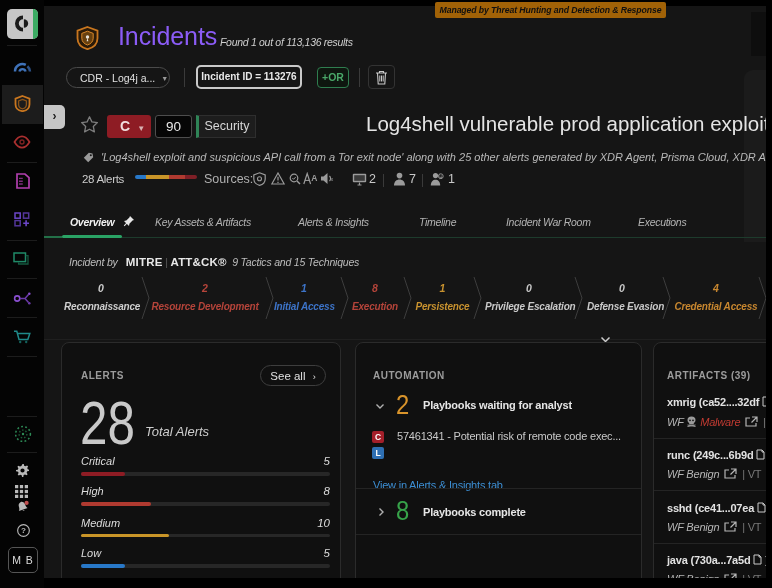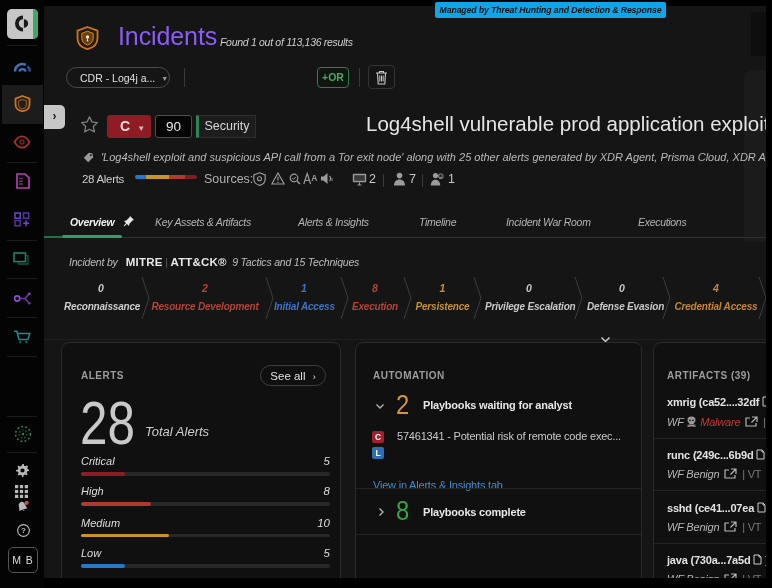--- a/index.html
+++ b/index.html
@@ -6,21 +6,21 @@
 html,body { width:772px; height:588px; background:#000; overflow:hidden; }
 body { font-family:"Liberation Sans", sans-serif; }
 #app { position:relative; width:772px; height:588px; background:#000; overflow:hidden; }
 #main { position:absolute; left:44px; top:6px; width:722px; height:572px; background:#151515; overflow:hidden; }
 svg { display:block; }
 .abs { position:absolute; }
 
 #sidebar { position:absolute; left:0; top:0; width:44px; height:588px; background:#040404; }
 .sb-sep { position:absolute; left:7px; width:30px; height:1px; background:#1c1c1c; }
 
-#topbadge { position:absolute; left:435px; top:2px; width:231px; height:16px; background:#0ea5e9; border-radius:2px; color:#101010; font-size:8.7px; font-weight:bold; font-style:italic; text-align:center; line-height:16px; white-space:nowrap; letter-spacing:-0.1px; }
+#topbadge { position:absolute; left:435px; top:2px; width:231px; height:16px; background:#a16207; border-radius:2px; color:#101010; font-size:8.7px; font-weight:bold; font-style:italic; text-align:center; line-height:16px; white-space:nowrap; letter-spacing:-0.1px; }
 
 #h-title { position:absolute; left:74px; top:16px; color:#8b5cf6; font-size:25px; letter-spacing:-0.1px; }
 #h-found { position:absolute; left:176px; top:30px; color:#cfcfcf; font-size:10.5px; font-style:italic; letter-spacing:-0.3px; }
 
 #f-pill { position:absolute; left:22px; top:61px; width:104px; height:21px; border:1px solid #4a4a4a; border-radius:12px; color:#e0e0e0; font-size:10.5px; line-height:20px; padding-left:13px; white-space:nowrap; overflow:hidden; }
 #f-pill .chev { color:#9a9a9a; font-size:7px; margin-left:6px; vertical-align:1px; }
 .vsep { position:absolute; width:1px; background:#3a3a3a; }
 #f-query { position:absolute; left:152px; top:59px; width:106px; height:24px; border:2px solid #c9c9c9; border-radius:5px; color:#e8e8e8; font-size:10px; font-weight:bold; text-align:center; line-height:20px; }
 #f-or { position:absolute; left:273px; top:61px; width:32px; height:21px; border:1px solid #2f7d4f; border-radius:4px; color:#4aa869; font-size:10.5px; font-weight:bold; text-align:center; line-height:19px; background:#0e160f; }
 #f-trash { position:absolute; left:324px; top:59px; width:27px; height:24px; border:1px solid #333; border-radius:4px; color:#c9c9c9; }
@@ -99,20 +99,21 @@
         <path d="M11.5 1 L21.5 4.6 V12.2 C21.5 17.8 17.3 21.6 11.5 23.2 C5.7 21.6 1.5 17.8 1.5 12.2 V4.6 Z" fill="#2a1a08" stroke="#c8761f" stroke-width="1.8"></path>
         <path d="M11.5 5.2 L17.2 7.4 V12.2 C17.2 15.6 14.7 18 11.5 19 C8.3 18 5.8 15.6 5.8 12.2 V7.4 Z" fill="#67400f" stroke="#d9882a" stroke-width="1"></path>
         <circle cx="11.5" cy="11" r="1.7" fill="#e8e4da"></circle>
         <path d="M11.5 11.7 L12.4 15.2 H10.6 Z" fill="#e8e4da"></path>
       </svg>
     <div id="h-title">Incidents</div>
     <div id="h-found">Found 1 out of 113,136 results</div>
 
     <div id="f-pill">CDR - Log4j a...<span class="chev">▼</span></div>
     <div class="vsep" style="left:140px; top:62px; height:19px;"></div>
+    <div id="f-query">Incident ID = 113276</div>
     <div id="f-or">+OR</div>
     <div class="vsep" style="left:315px; top:62px; height:19px;"></div>
     <div id="f-trash">
         <svg style="margin:4px auto 0;" width="13" height="15" viewBox="0 0 13 15">
           <path d="M1 3 H12 M4.5 3 V1.5 H8.5 V3 M2.5 3 L3.2 14 H9.8 L10.5 3" fill="none" stroke="#c9c9c9" stroke-width="1.1"></path>
           <path d="M4.8 5.5 V11.5 M6.5 5.5 V11.5 M8.2 5.5 V11.5" stroke="#c9c9c9" stroke-width="1"></path>
         </svg>
       </div>
 
     <div id="expand">›</div>

